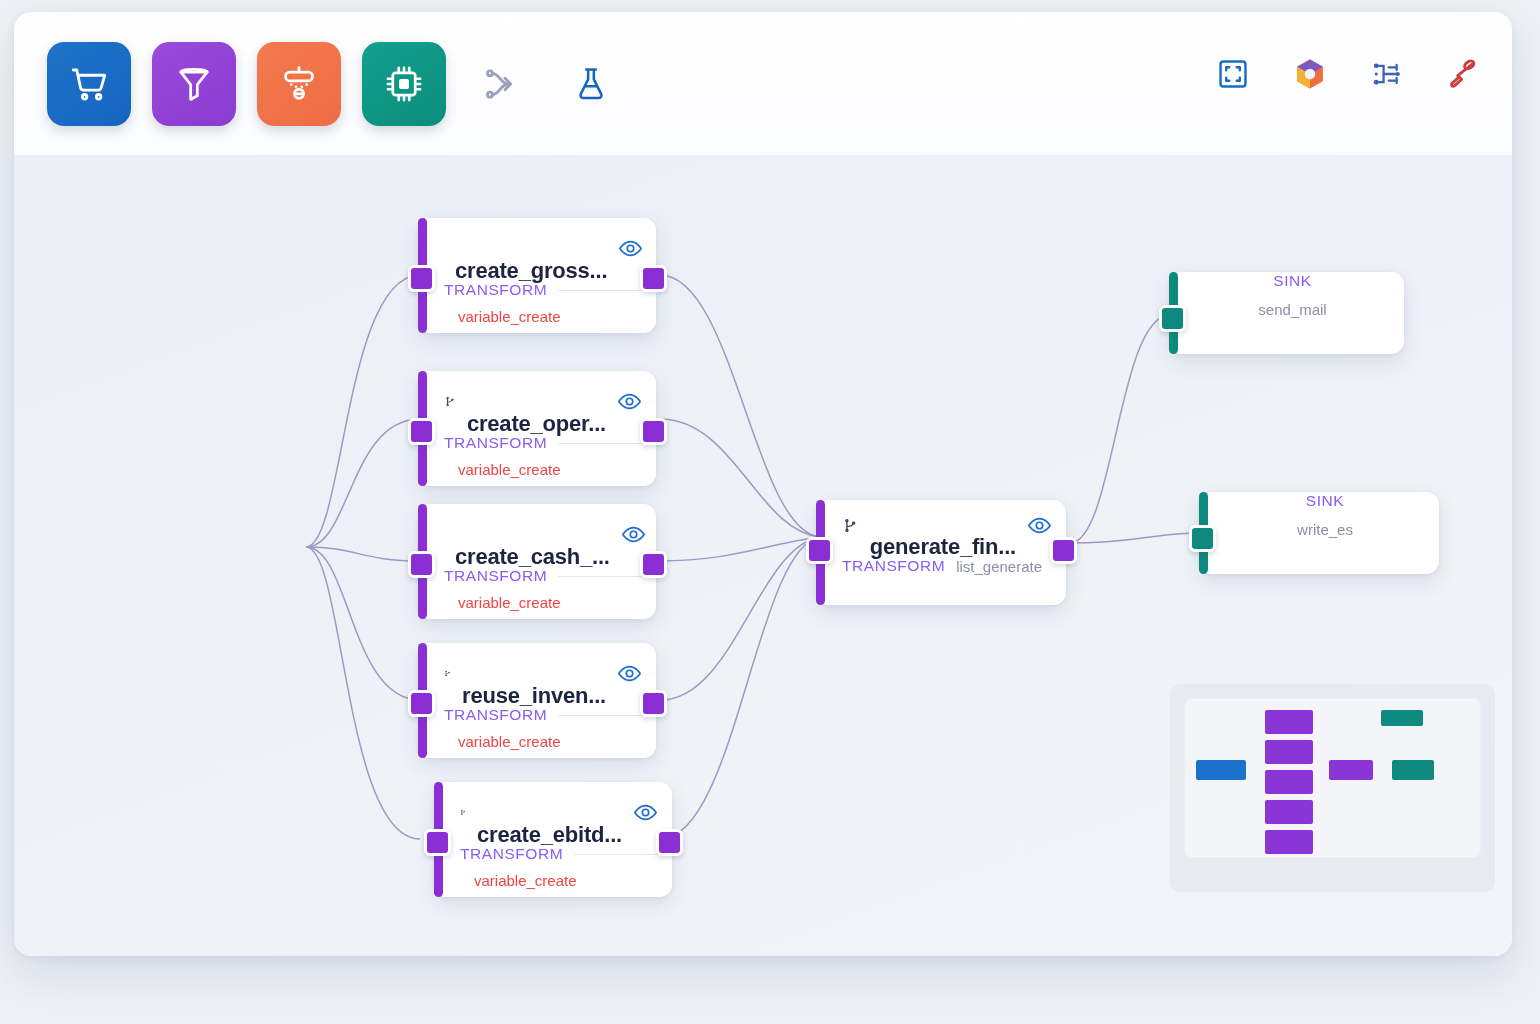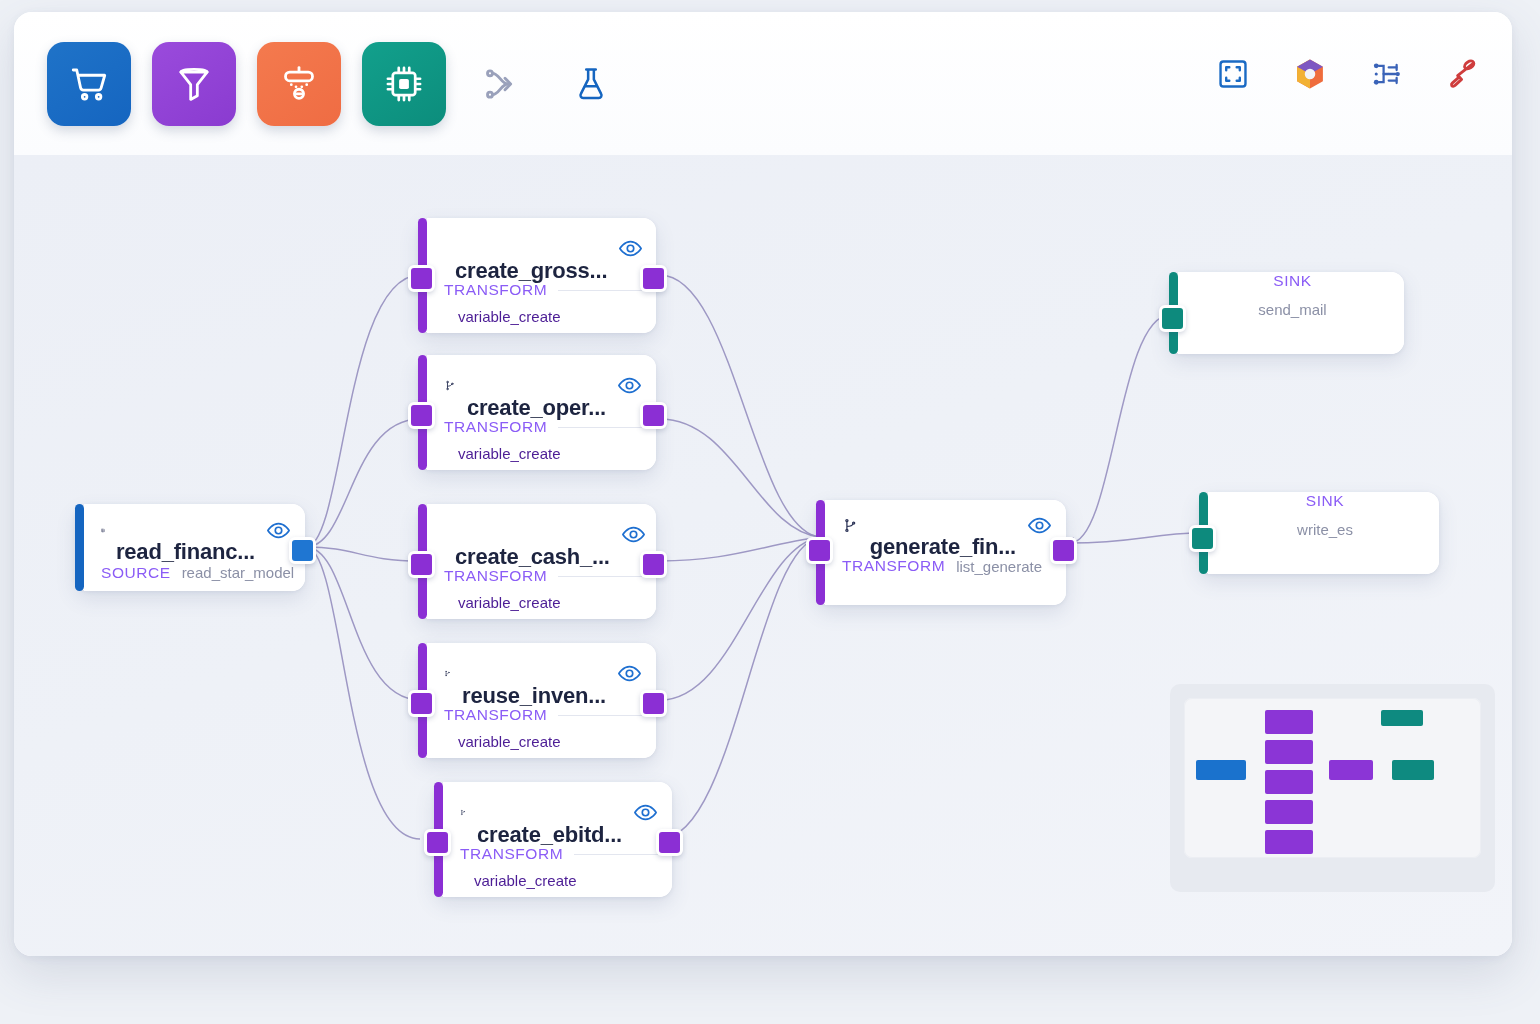--- a/index.html
+++ b/index.html
@@ -58,21 +58,21 @@
   .ttl{
     font-size:22px;font-weight:700;color:#1d2440;letter-spacing:-.2px;
     white-space:nowrap;
     margin-top:44px;
   }
   .eye{margin-left:auto;display:flex;align-items:center;}
   .row2{display:flex;align-items:center;gap:11px;padding:0 14px 0 17px;}
   .kind{font-size:15.5px;font-weight:400;color:#8b5cf6;letter-spacing:.55px;}
   .sub{font-size:15px;color:#8b90a6;font-weight:400;}
   .rule{flex:1;height:1px;background:#e3e6ef;}
-  .sub2{padding:0 8px 0 31px;font-size:15px;color:#4c1d95;}
+  .sub2{padding:0 8px 0 31px;font-size:15px;color:#ef4444;}
   
   .n-src{left:61px;top:349px;width:230px;height:87px;}
   .n-src .row1{height:52px;}
   .n-src .row2{height:33px;}
   .n-tr{width:238px;height:115px;}
   .n-tr .row1{height:47px;padding-top:7px;}
   .n-tr .row2{height:36px;}
   .n-gen{left:802px;top:345px;width:250px;height:105px;}
   .n-gen .row1{height:50px;}
   .n-gen .row2{height:32px;}
@@ -225,43 +225,20 @@
         <path d="M646,684 C722,684 742,392 806,382"></path>
 
         <path d="M1056,388 C1100,388 1104,160 1156,160"></path>
         <path d="M1056,388 C1120,388 1140,378 1186,378"></path>
       </g>
       <g fill="#9a94c2">
         <path d="M1060,382 l-12,6 12,6z"></path>
       </g>
     </svg>
 
-    <div class="node n-src">
-      <div class="accent src"></div>
-      <div class="node-inner">
-        <div class="row1">
-          <svg width="21" height="21" viewBox="0 0 24 24" fill="none" stroke="#2b3356" stroke-width="1.7" stroke-linecap="round" stroke-linejoin="round">
-            <rect x="4" y="3.4" width="16" height="17.2" rx="1.8"></rect>
-            <path d="M4 8.2h16M4 13h16M4 17.4h16M9.6 8.2v12.4"></path>
-          </svg>
-          <span class="ttl">read_financ...</span>
-          <span class="eye">
-            <svg width="25" height="25" viewBox="0 0 24 24" fill="none" stroke="#1e6fd0" stroke-width="1.6" stroke-linecap="round" stroke-linejoin="round">
-              <path d="M1.8 12S5.6 5.4 12 5.4 22.2 12 22.2 12 18.4 18.6 12 18.6 1.8 12 1.8 12z"></path>
-              <circle cx="12" cy="12" r="3.1"></circle>
-            </svg>
-          </span>
-        </div>
-        <div class="row2">
-          <span class="kind">SOURCE</span>
-          <span class="sub">read_star_model</span>
-        </div>
-      </div>
-      <div class="port p-blue" style="right:-11px;top:33px"></div>
-    </div>
 
     <div class="node n-tr" style="left:404px;top:63px">
       <div class="accent tr"></div>
       <div class="node-inner">
         <div class="row1">
           <svg width="21" height="21" viewBox="0 0 24 24" fill="none" stroke="#2b3356" stroke-width="1.8" stroke-linecap="round" stroke-linejoin="round">
             <circle cx="7" cy="5" r="1.5"></circle>
               <circle cx="7" cy="19" r="1.5"></circle>
               <circle cx="16.6" cy="8.6" r="1.5"></circle>
             <path d="M7 6.6v10.8M7 13.4c4.8 0 8-1.4 8.4-3.6"></path>
@@ -277,21 +254,21 @@
         <div class="row2">
           <span class="kind">TRANSFORM</span>
           <span class="rule"></span>
         </div>
         <div class="sub2">variable_create</div>
       </div>
       <div class="port p-purple" style="left:-10px;top:47px"></div>
       <div class="port p-purple" style="right:-11px;top:47px"></div>
     </div>
 
-    <div class="node n-tr" style="left:404px;top:200px">
+    <div class="node n-tr" style="left:404px;top:216px">
       <div class="accent tr"></div>
       <div class="node-inner">
         <div class="row1">
           <svg width="21" height="21" viewBox="0 0 24 24" fill="none" stroke="#2b3356" stroke-width="1.8" stroke-linecap="round" stroke-linejoin="round">
             <circle cx="7" cy="5" r="1.5"></circle>
               <circle cx="7" cy="19" r="1.5"></circle>
               <circle cx="16.6" cy="8.6" r="1.5"></circle>
             <path d="M7 6.6v10.8M7 13.4c4.8 0 8-1.4 8.4-3.6"></path>
           </svg>
           <span class="ttl">create_oper...</span>

